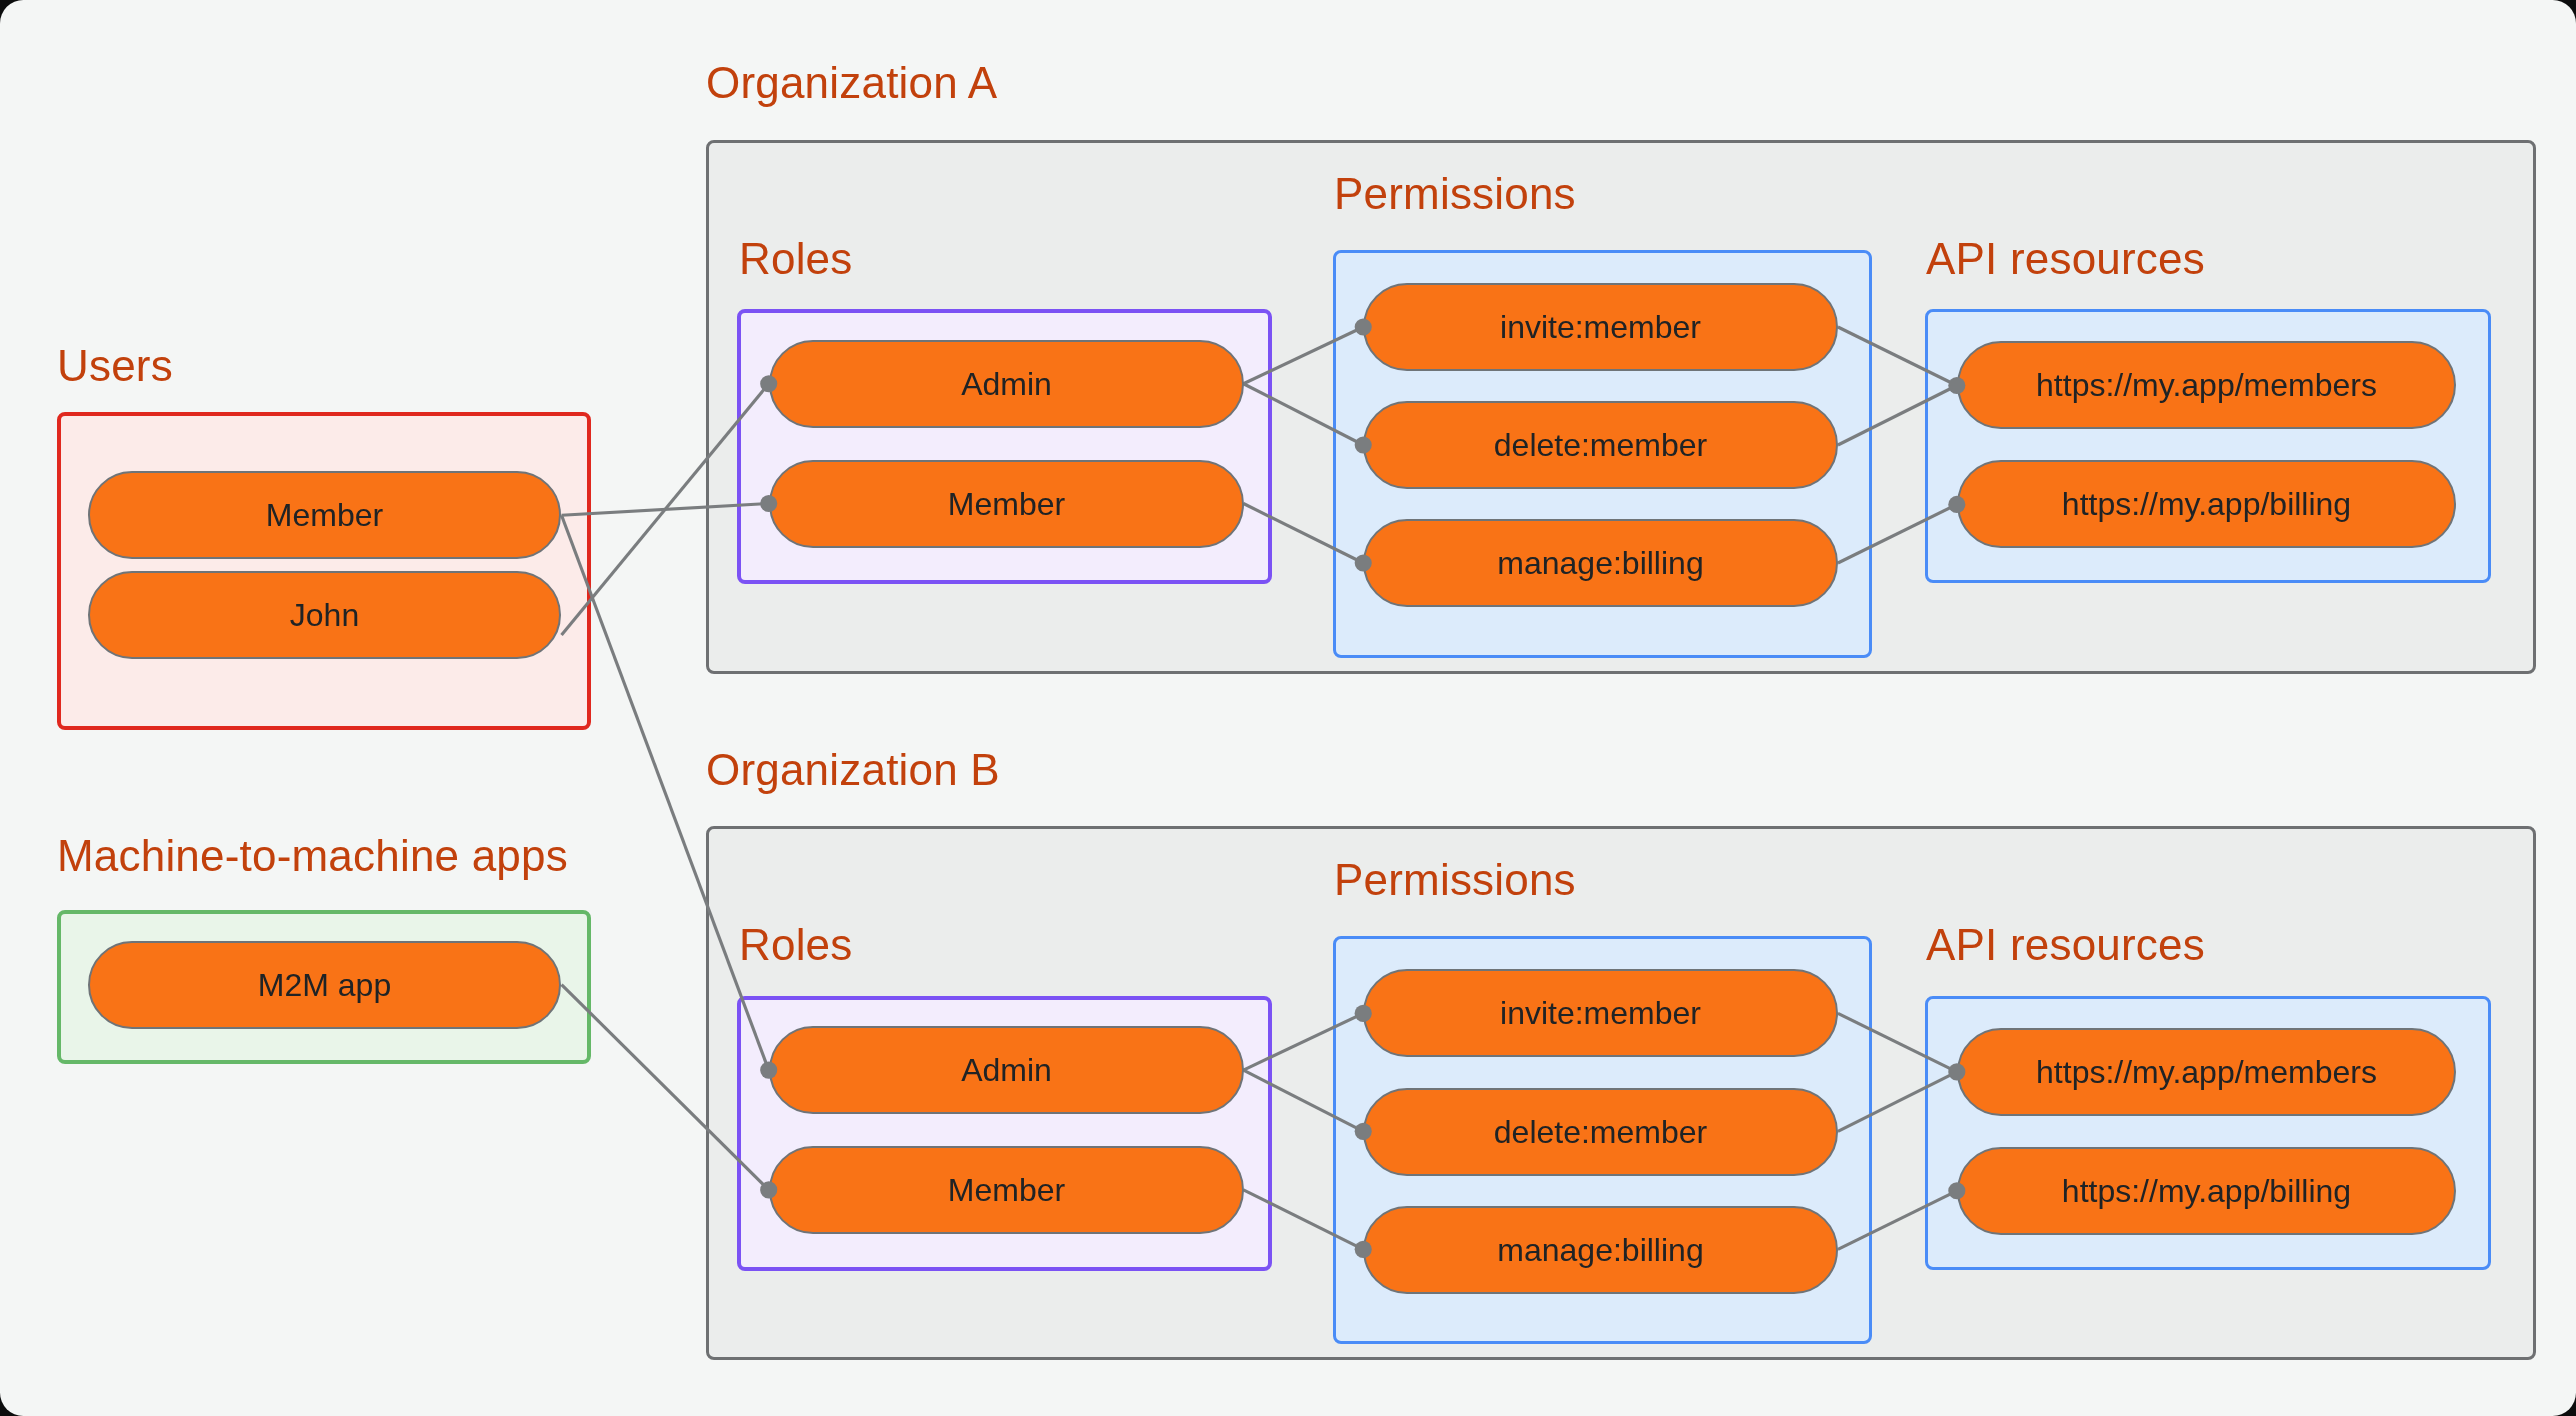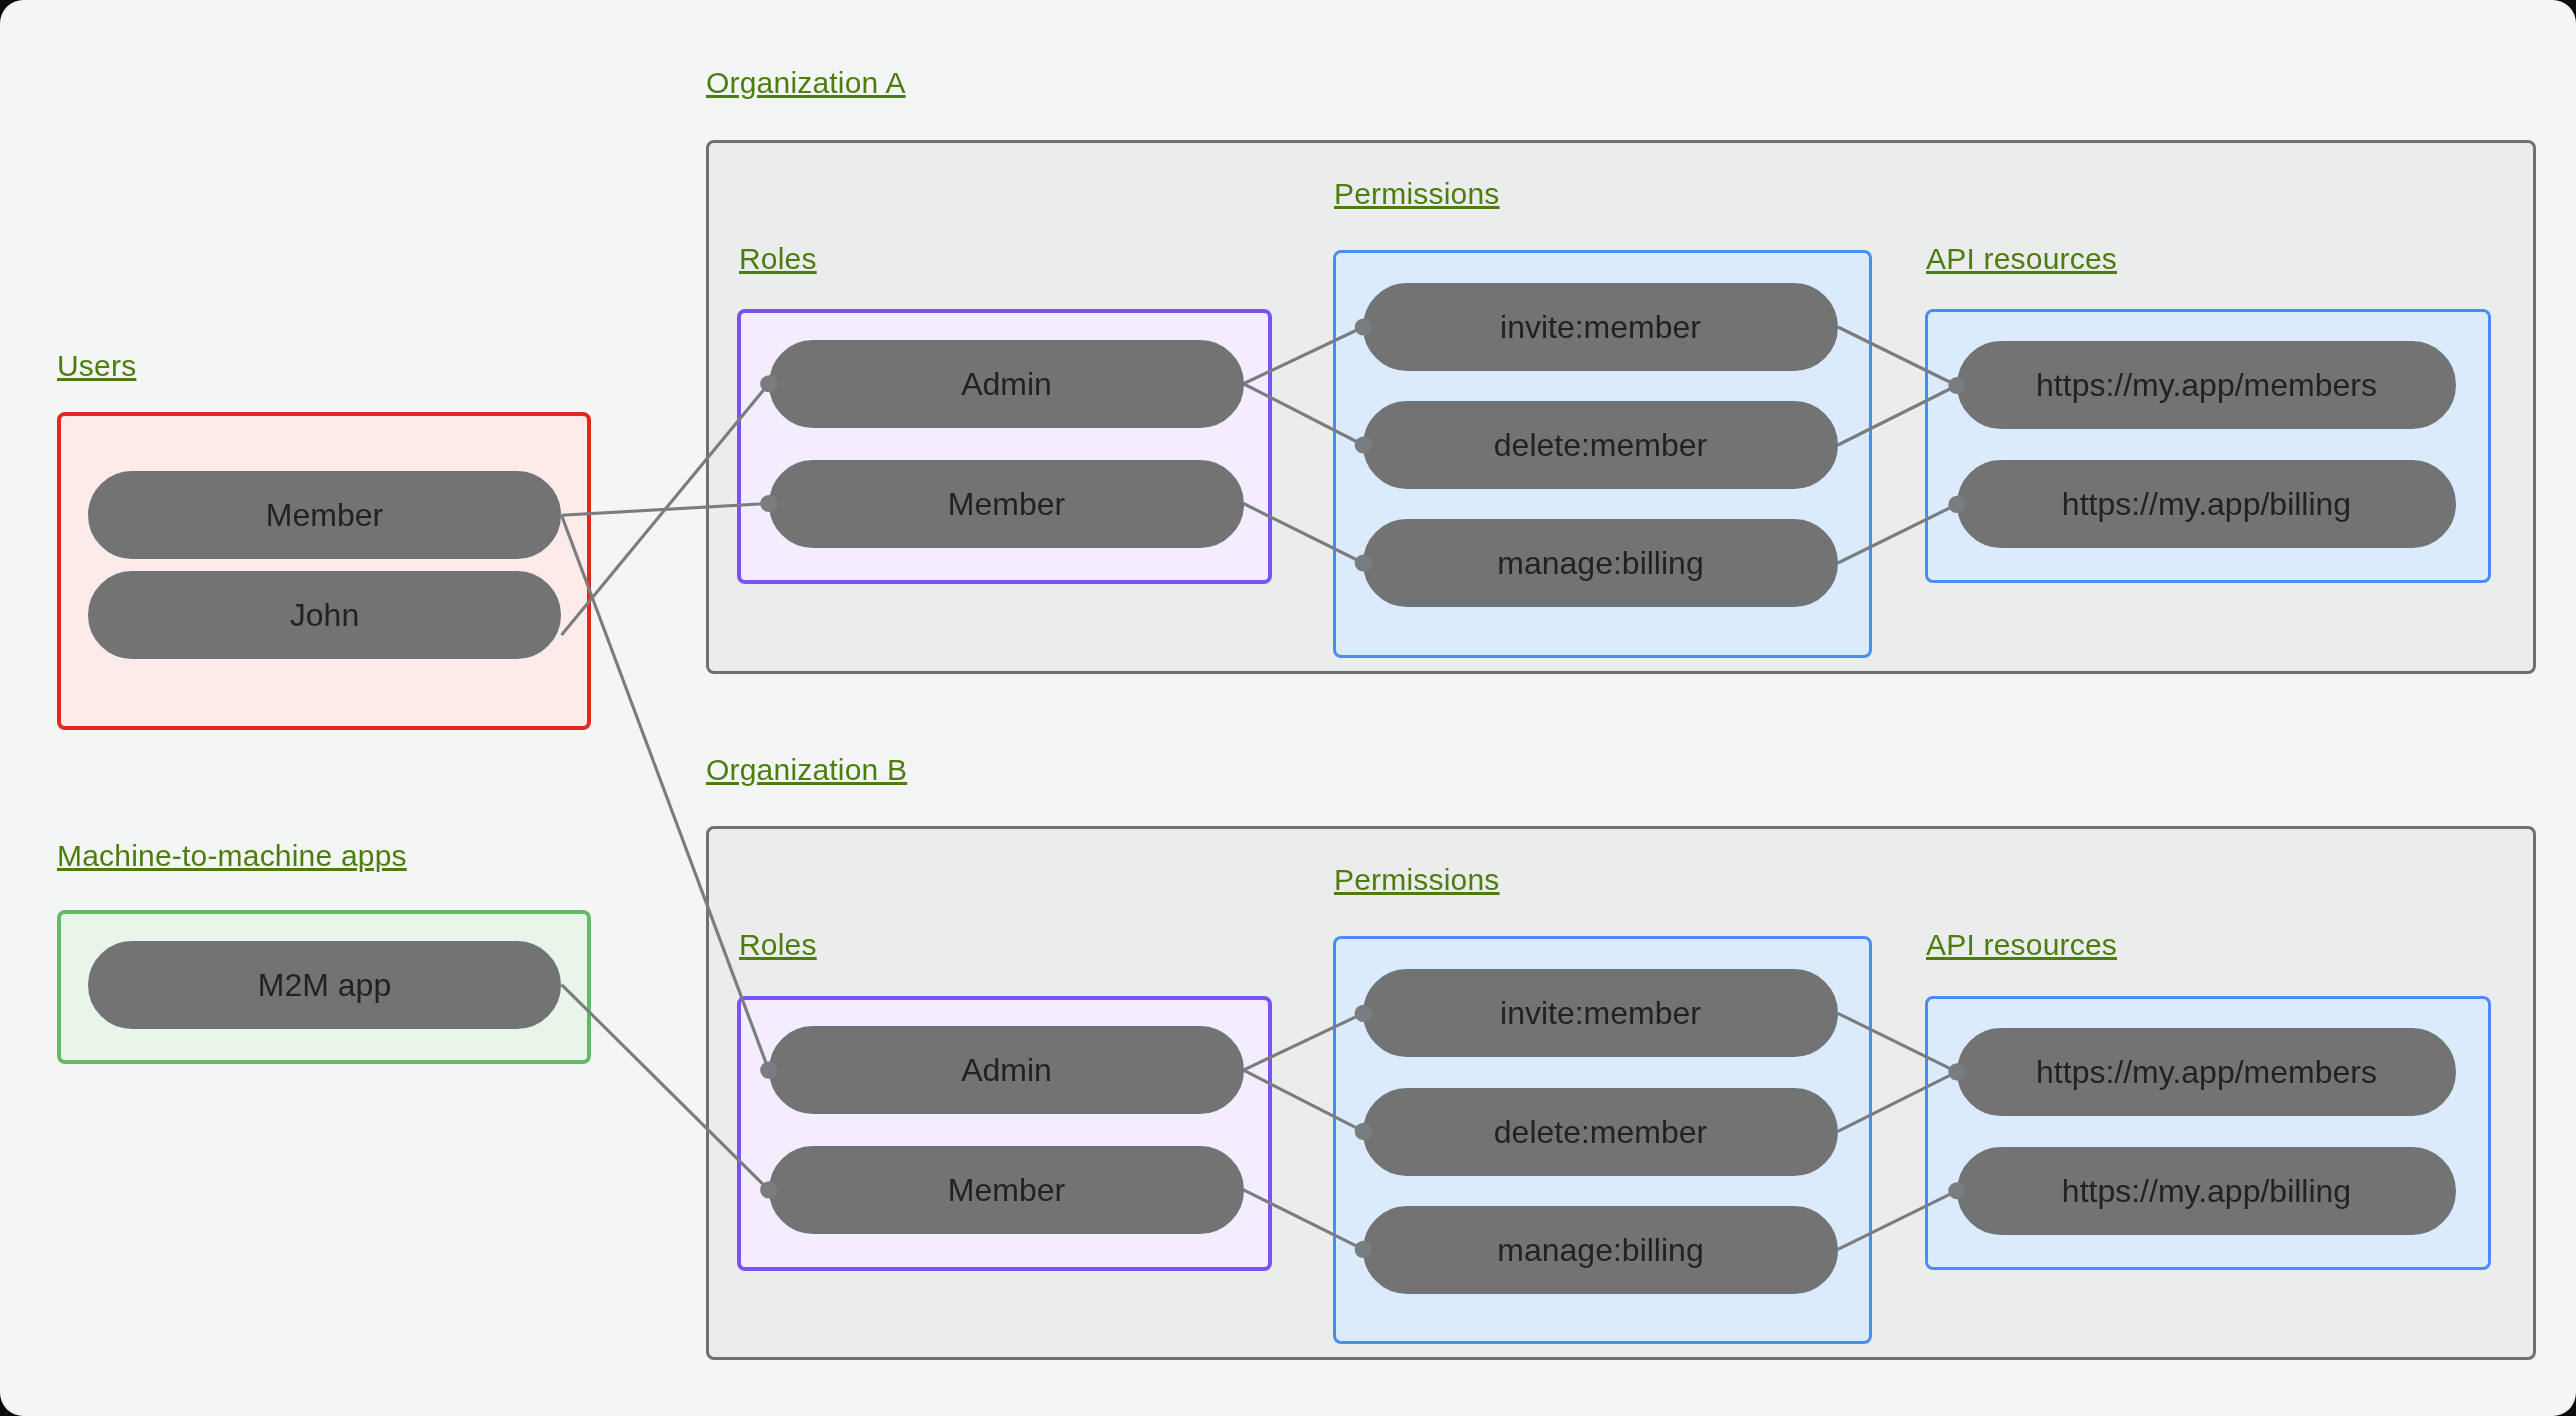--- a/index.html
+++ b/index.html
@@ -9,26 +9,26 @@
     border-radius:23.4px;overflow:hidden;
   }
   .gbox{position:absolute;box-sizing:border-box;border-radius:8px;}
   .org-box{background:#ebedec;border:3.6px solid #6e7072;}
   .users-box{background:#fcebe9;border:4.5px solid #e0281e;}
   .m2m-box{background:#e9f5e9;border:4.5px solid #65b868;}
   .roles-box{background:#f3edfd;border:4.5px solid #7b52f4;}
   .perm-box{background:#dcebfb;border:3.6px solid #4a8cf7;}
   .api-box{background:#dcebfb;border:3.6px solid #4a8cf7;}
   .lbl{
-    position:absolute;font-size:30px;line-height:40px;color:#4d7c0f;
-    white-space:nowrap;letter-spacing:0.2px;text-decoration:underline;
+    position:absolute;font-size:44px;line-height:40px;color:#c2410c;
+    white-space:nowrap;letter-spacing:0.2px;
   }
   .pill{
     position:absolute;box-sizing:border-box;height:88px;border-radius:44px;
-    background:#737373;border:2.7px solid #6f7478;
+    background:#f97316;border:2.7px solid #6f7478;
     display:flex;align-items:center;justify-content:center;
     font-size:32px;color:#202325;white-space:nowrap;
   }
   svg.edges{position:absolute;left:0;top:0;pointer-events:none;}
   .z1{z-index:1}.z2{z-index:2}.z3{z-index:3}.z4{z-index:4}
 </style>
 </head>
 <body>
 
 <div class="canvas">

